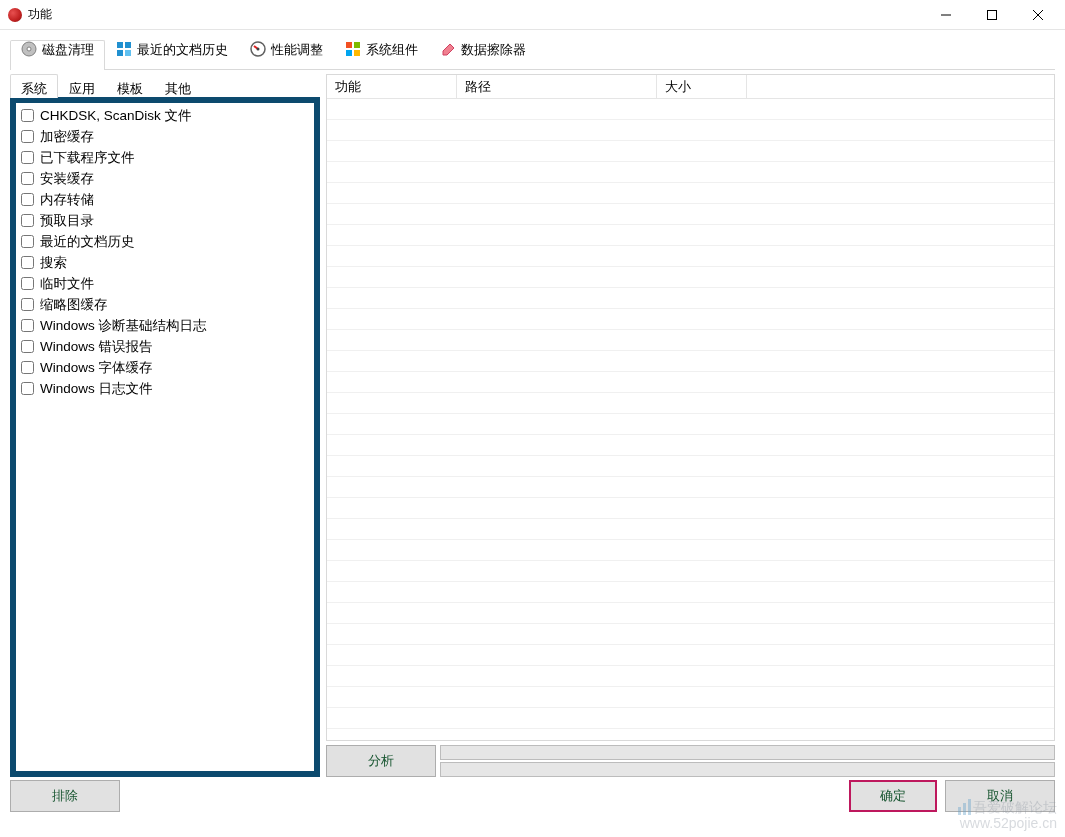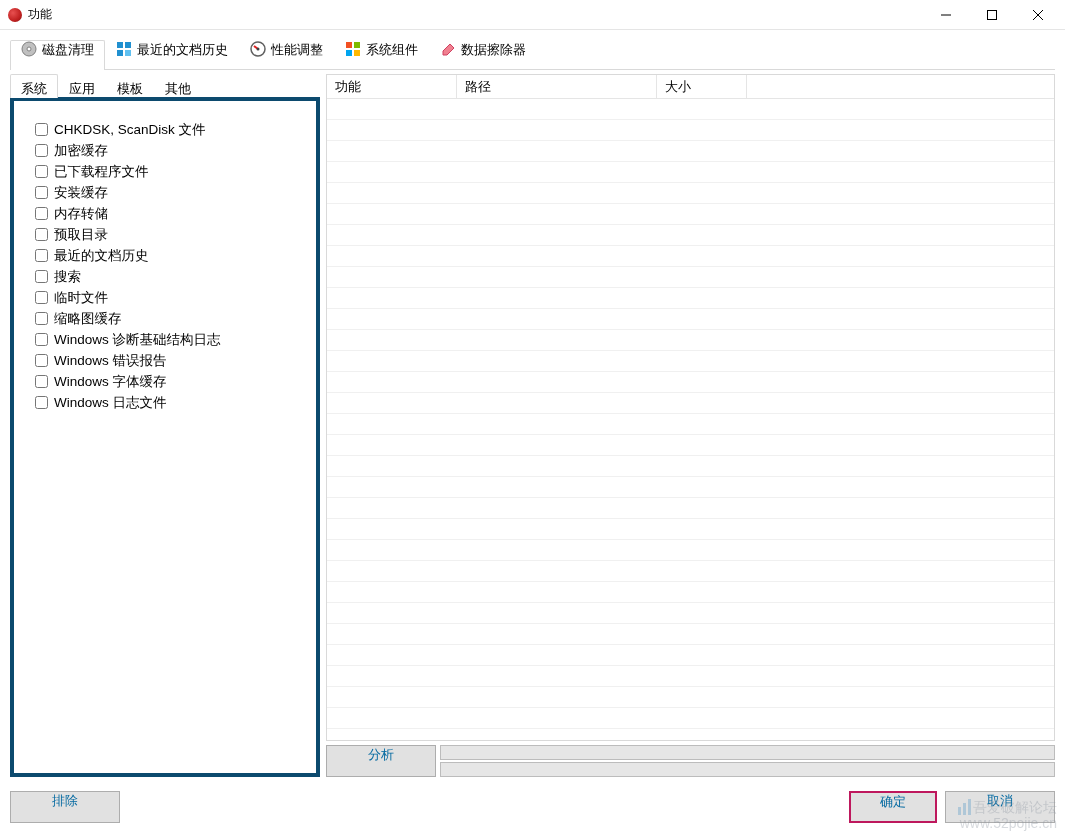--- a/index.html
+++ b/index.html
@@ -136,23 +136,23 @@
       cursor: default;
     }
     .sub-tab.active {
       border-color: #d9d9d9;
       background: #fff;
       border-top-left-radius: 2px;
       border-top-right-radius: 2px;
     }
     .check-list {
       flex: 1;
-      border: 4px solid #0c4a6e;
+      border: 6px solid #0c4a6e;
       overflow-y: auto;
-      padding: 18px;
+      padding: 2px;
       margin-top: -1px;
     }
     .check-item {
       display: flex;
       align-items: center;
       padding: 1px 3px;
       font-size: 13.5px;
       color: #000;
       gap: 4px;
       line-height: 19px;
@@ -203,43 +203,43 @@
     .bottom-controls {
       display: flex;
       height: 32px;
       margin-top: 4px;
       gap: 4px;
     }
     .btn {
       border: 1px solid #adadad;
       background: #e1e1e1;
       font-size: 13px;
-      color: #0369a1;
-      display: flex;
-      align-items: flex-start;
+      color: #14532d;
+      display: flex;
+      align-items: center;
       justify-content: center;
       cursor: default;
     }
     .btn.analyze-btn {
       width: 110px;
     }
     .progress-area {
       flex: 1;
       display: flex;
       flex-direction: column;
       gap: 2px;
     }
     .progress-bar {
       flex: 1;
       border: 1px solid #bcbcbc;
       background: #e6e6e6;
     }
     .footer {
       position: absolute;
-      bottom: 0;
+      bottom: 11px;
       left: 0;
       right: 0;
       height: 50px;
       display: flex;
       align-items: center;
       padding: 0 10px 10px 10px;
       gap: 8px;
     }
     .footer .btn {
       height: 32px;

